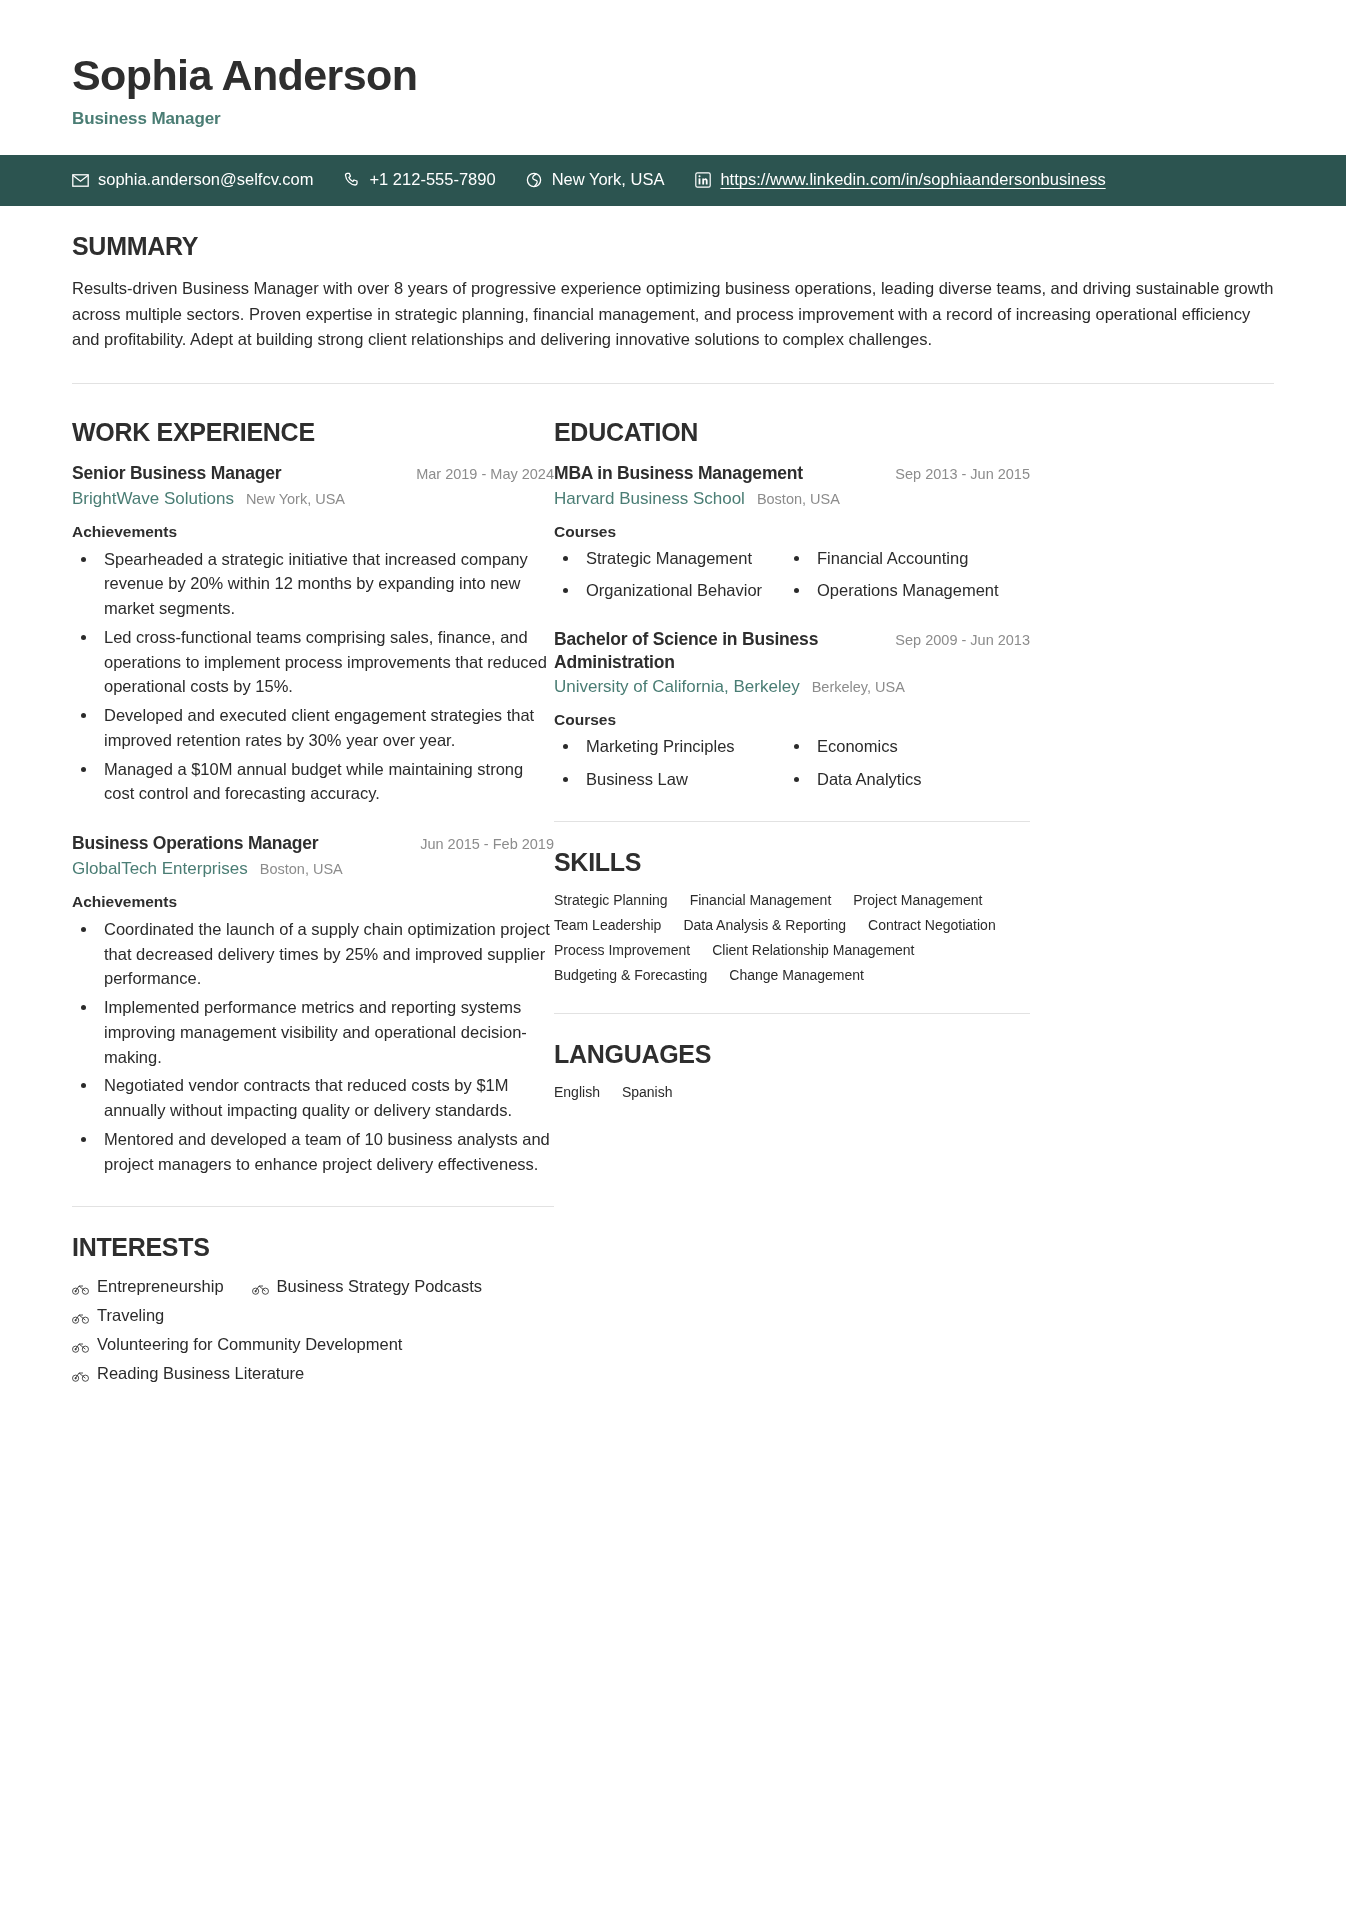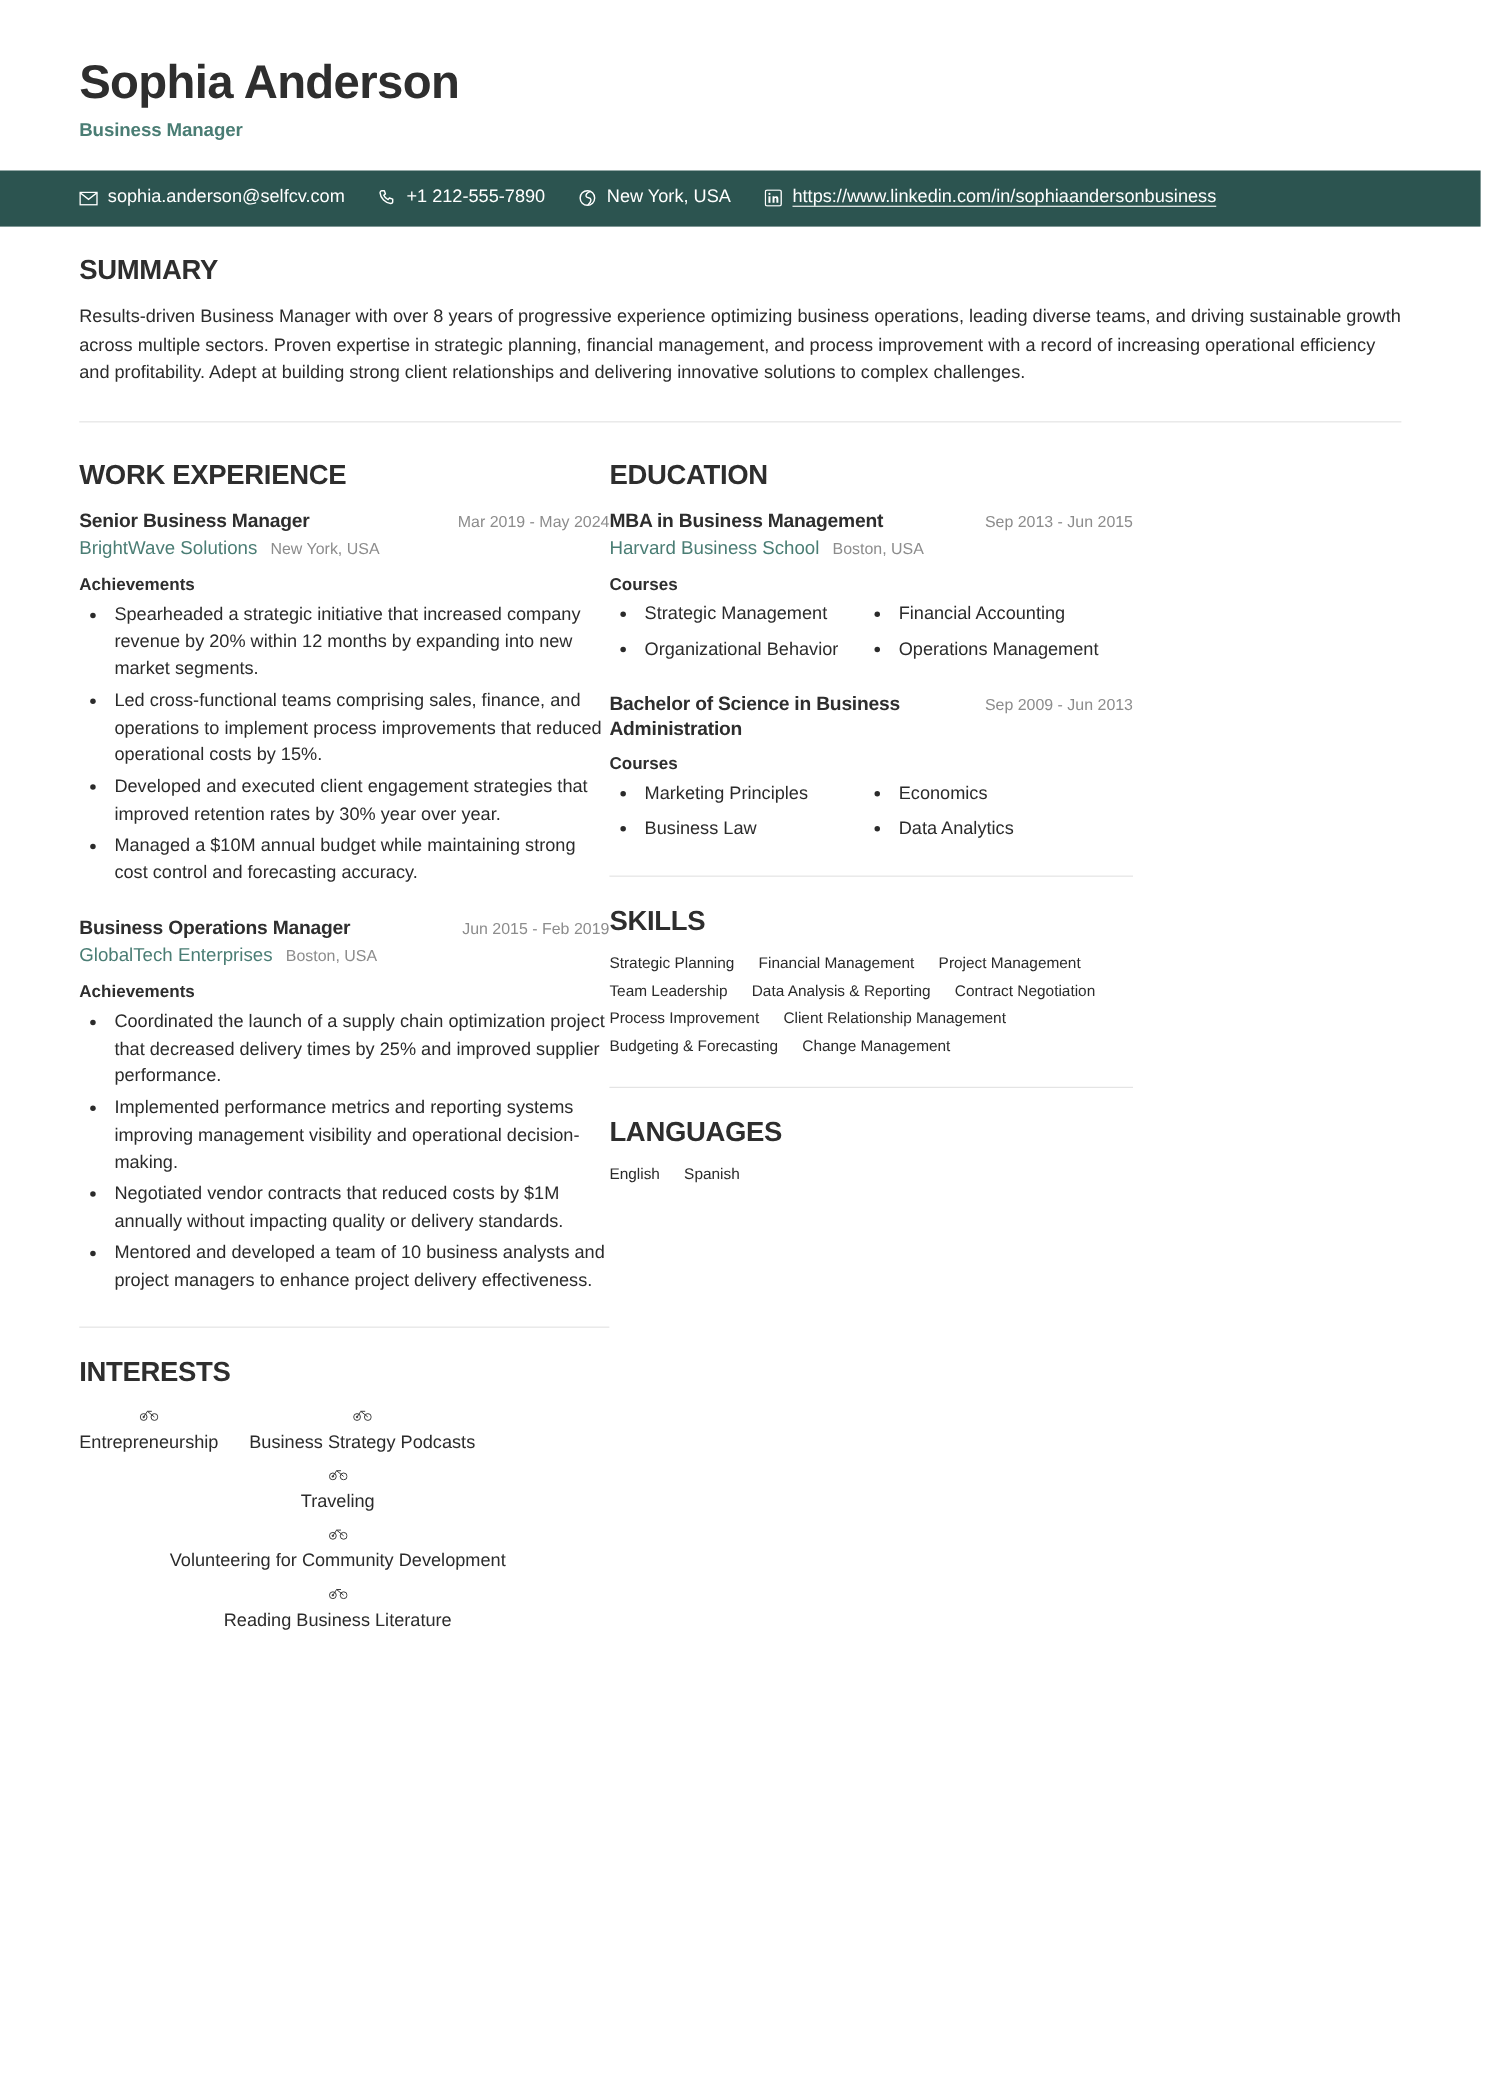--- a/index.html
+++ b/index.html
@@ -179,26 +179,25 @@
   
   .interests-wrap {
     display: flex;
     flex-wrap: wrap;
     column-gap: 28px;
     row-gap: 10px;
     max-width: 470px;
   }
   .interest {
     display: flex;
-    align-items: center;
+    align-items: flex-end;
     gap: 8px;
     font-size: 16.5px;
     color: #2b2b2b;
     white-space: nowrap;
-    flex-direction: column;
   }
   .interest .ic {
     display: inline-flex;
     width: 17px;
     height: 14px;
     flex: 0 0 17px;
     align-items: center;
     justify-content: center;
     color: #3a3a3a;
   }
@@ -402,20 +401,24 @@
               <li>Financial Accounting</li>
               <li>Organizational Behavior</li>
               <li>Operations Management</li>
             </ul>
           </div>
 
           <div class="entry">
             <div class="entry-top">
               <span class="entry-title">Bachelor of Science in Business Administration</span>
               <span class="entry-date">Sep 2009 - Jun 2013</span>
+            </div>
+            <div class="entry-sub">
+              <span class="entry-org">University of California, Berkeley</span>
+              <span class="entry-loc">Berkeley, USA</span>
             </div>
             <div class="sub-head">Courses</div>
             <ul class="courses">
               <li>Marketing Principles</li>
               <li>Economics</li>
               <li>Business Law</li>
               <li>Data Analytics</li>
             </ul>
           </div>
         </div>

